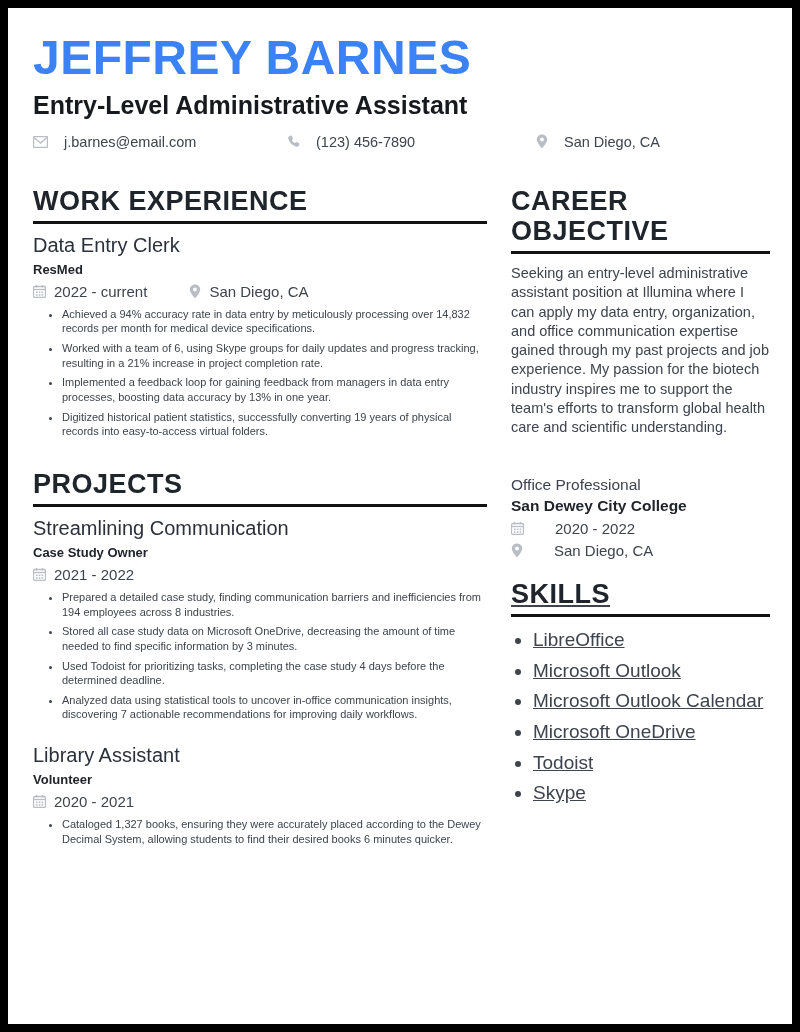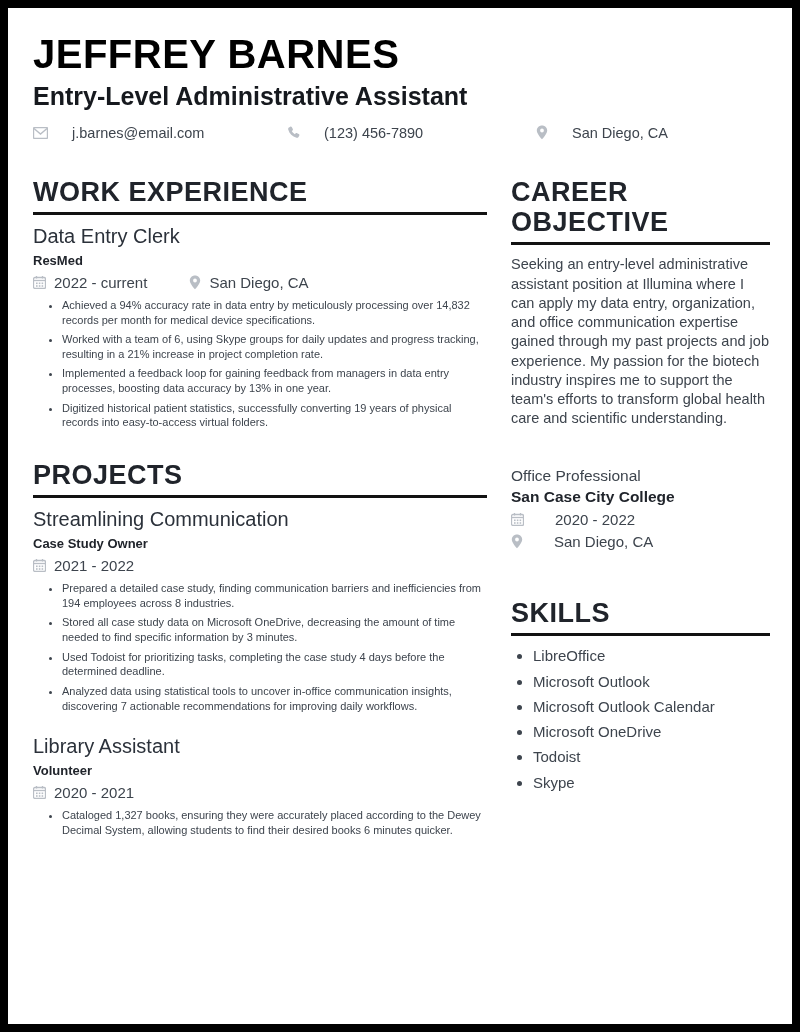--- a/index.html
+++ b/index.html
@@ -7,35 +7,35 @@
   body { font-family: "Liberation Sans", sans-serif; color: #3d444d; }
   .page {
     width: 800px; height: 1032px;
     border: 8px solid #000;
     background: #fff;
     padding: 16px 22px 0 25px;
     overflow: hidden;
   }
   
   .name {
-    font-size: 40px; font-weight: bold; letter-spacing: 0.5px;
-    color: #000000; margin-top: 8px; line-height: 1.1;
+    font-size: 48px; font-weight: bold; letter-spacing: 0.5px;
+    color: #3b82f6; margin-top: 8px; line-height: 1.1;
   }
   .headline {
     font-size: 25px; font-weight: bold; color: #16191e;
     margin-top: 6px; line-height: 1.15;
   }
   .contact-grid {
     margin-top: 14px;
     display: grid;
     grid-template-columns: 254px 249px 1fr;
     row-gap: 10px;
     align-items: center;
   }
-  .contact-item { display: flex; align-items: center; gap: 24px; font-size: 14.5px; color: #3d444d; }
+  .contact-item { display: flex; align-items: center; gap: 16px; font-size: 14.5px; color: #3d444d; }
   .contact-item .ico { flex: 0 0 auto; display: inline-flex; color: #b9bec5; }
   .link { color: #2a76bc; text-decoration: underline; cursor: pointer; }
   
   .columns { display: flex; gap: 24px; margin-top: 36px; }
   .col-left { width: 454px; flex: 0 0 454px; }
   .col-right { flex: 1 1 auto; min-width: 0; }
   
   .sec-heading {
     font-size: 27px; font-weight: bold; color: #20242b;
     letter-spacing: 0.5px; line-height: 1.12;
@@ -50,21 +50,21 @@
   .meta .ico { display: inline-flex; color: #b9bec5; }
   ul.bullets { padding-left: 29px; margin-top: 2px; }
   ul.bullets li { font-size: 11px; line-height: 1.33; margin-bottom: 5px; color: #3d444d; }
   
   .objective-text { font-size: 14.5px; line-height: 1.33; color: #3d444d; }
   .edu-line { font-size: 15.5px; line-height: 1.4; color: #3d444d; }
   .edu-school { font-size: 15.5px; font-weight: bold; color: #20242b; line-height: 1.4; }
   .edu-meta { margin-top: 3px; margin-bottom: 0; gap: 31px; }
   .edu-meta + .edu-meta { margin-top: 5px; }
   ul.skills { padding-left: 22px; margin-top: 4px; }
-  ul.skills li { font-size: 15px; line-height: 1.35; margin-bottom: 5px; color: #3d444d; }
+  ul.skills li { font-size: 19px; line-height: 1.35; margin-bottom: 5px; color: #3d444d; }
   svg { display: block; }
 </style>
 </head>
 <body>
 
 <div class="page">
 
   <header>
     <h1 class="name">JEFFREY BARNES</h1>
     <h2 class="headline">Entry-Level Administrative Assistant</h2>
@@ -209,21 +209,21 @@
 
     <div class="col-right">
 
       <section>
         <h3 class="sec-heading">CAREER OBJECTIVE</h3>
         <p class="objective-text">Seeking an entry-level administrative assistant position at Illumina where I can apply my data entry, organization, and office communication expertise gained through my past projects and job experience. My passion for the biotech industry inspires me to support the team's efforts to transform global health care and scientific understanding.</p>
       </section>
 
       <section style="margin-top:36px;">
         <div class="edu-line">Office Professional</div>
-        <div class="edu-school">San Case City College</div>
+        <div class="edu-school">San Dewey City College</div>
         <div class="meta edu-meta">
           <span class="ico">
             <svg width="13" height="13" viewBox="0 0 13 13">
                 <rect x="0.5" y="1.5" width="12" height="11" rx="1.5" fill="none" stroke="currentColor" stroke-width="1.3"></rect>
                 <line x1="0.5" y1="4.5" x2="12.5" y2="4.5" stroke="currentColor" stroke-width="1.3"></line>
                 <line x1="3.5" y1="0" x2="3.5" y2="2.5" stroke="currentColor" stroke-width="1.3"></line>
                 <line x1="9.5" y1="0" x2="9.5" y2="2.5" stroke="currentColor" stroke-width="1.3"></line>
                 <rect x="3" y="6.5" width="1.6" height="1.6" fill="currentColor"></rect>
                 <rect x="5.8" y="6.5" width="1.6" height="1.6" fill="currentColor"></rect>
                 <rect x="8.6" y="6.5" width="1.6" height="1.6" fill="currentColor"></rect>
@@ -237,21 +237,21 @@
         <div class="meta edu-meta">
           <span class="ico">
             <svg width="12" height="15" viewBox="0 0 12 15">
                 <path d="M6 0.5 C3 0.5 0.8 2.7 0.8 5.5 C0.8 9 6 14.3 6 14.3 C6 14.3 11.2 9 11.2 5.5 C11.2 2.7 9 0.5 6 0.5 Z M6 7.4 A1.9 1.9 0 1 1 6 3.6 A1.9 1.9 0 0 1 6 7.4 Z" fill="currentColor"></path>
               </svg>
           </span>
           <span>San Diego, CA</span>
         </div>
       </section>
 
-      <section style="margin-top:48px;">
+      <section style="margin-top:20px;text-decoration:underline;">
         <h3 class="sec-heading">SKILLS</h3>
         <ul class="skills">
           <li>LibreOffice</li>
           <li>Microsoft Outlook</li>
           <li>Microsoft Outlook Calendar</li>
           <li>Microsoft OneDrive</li>
           <li>Todoist</li>
           <li>Skype</li>
         </ul>
       </section>

